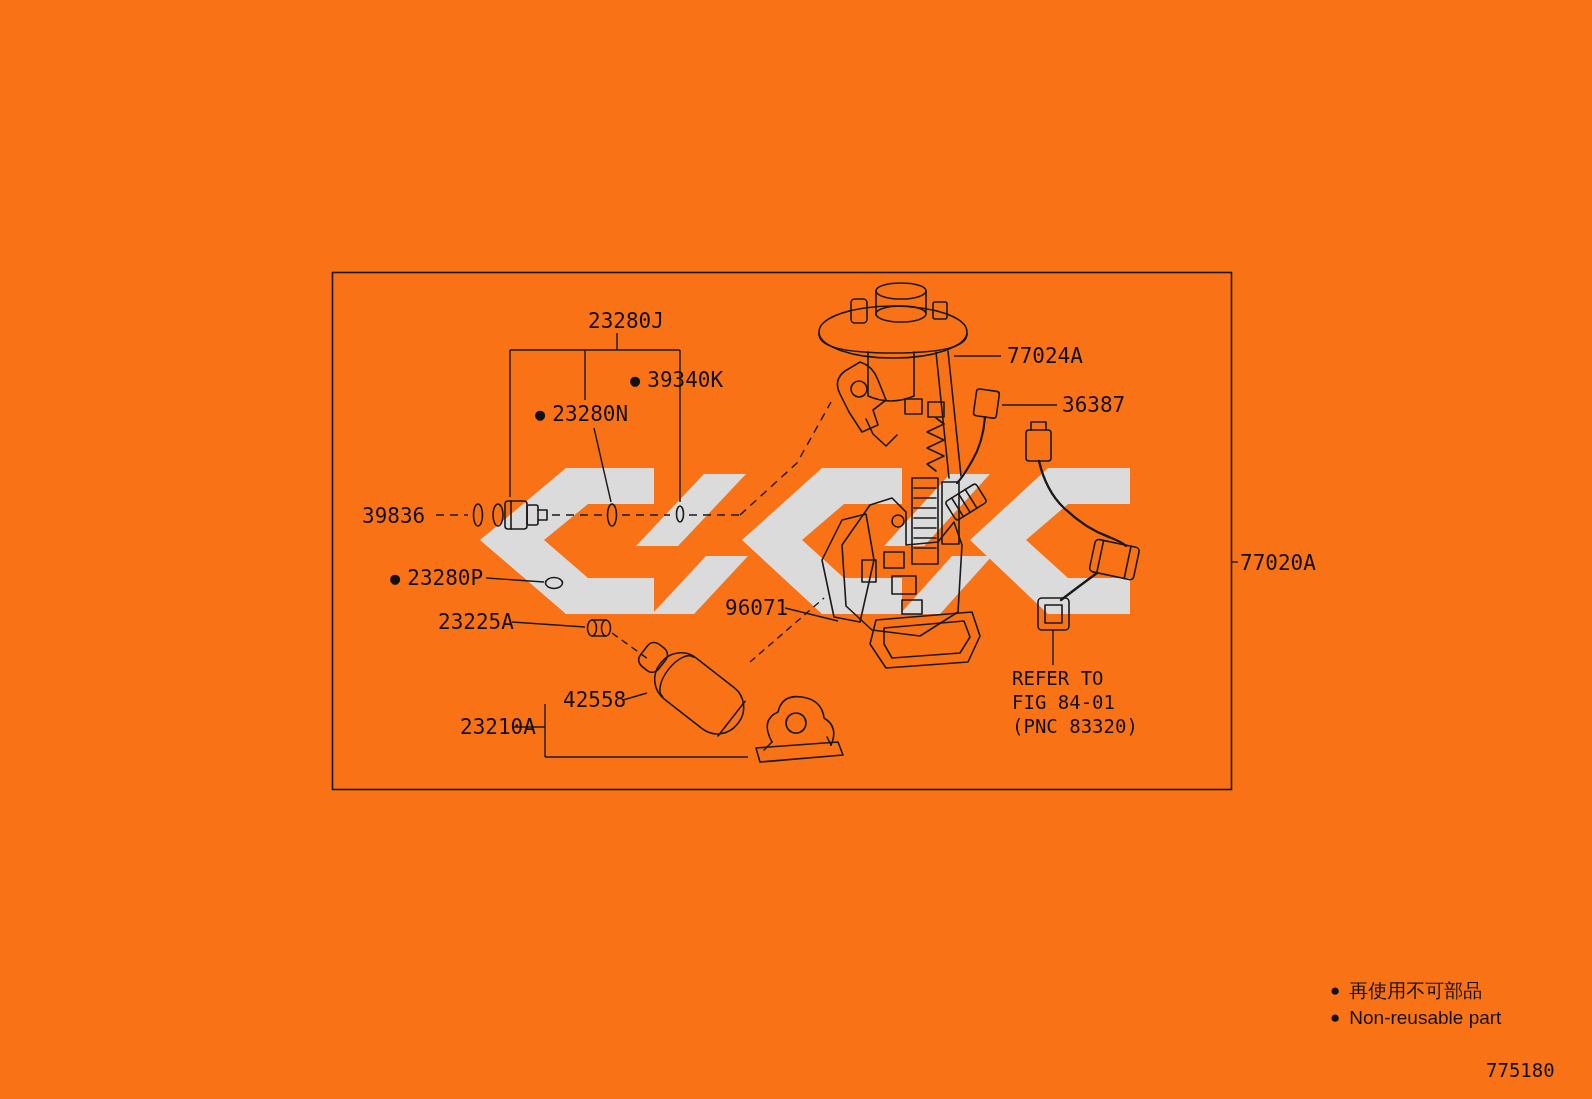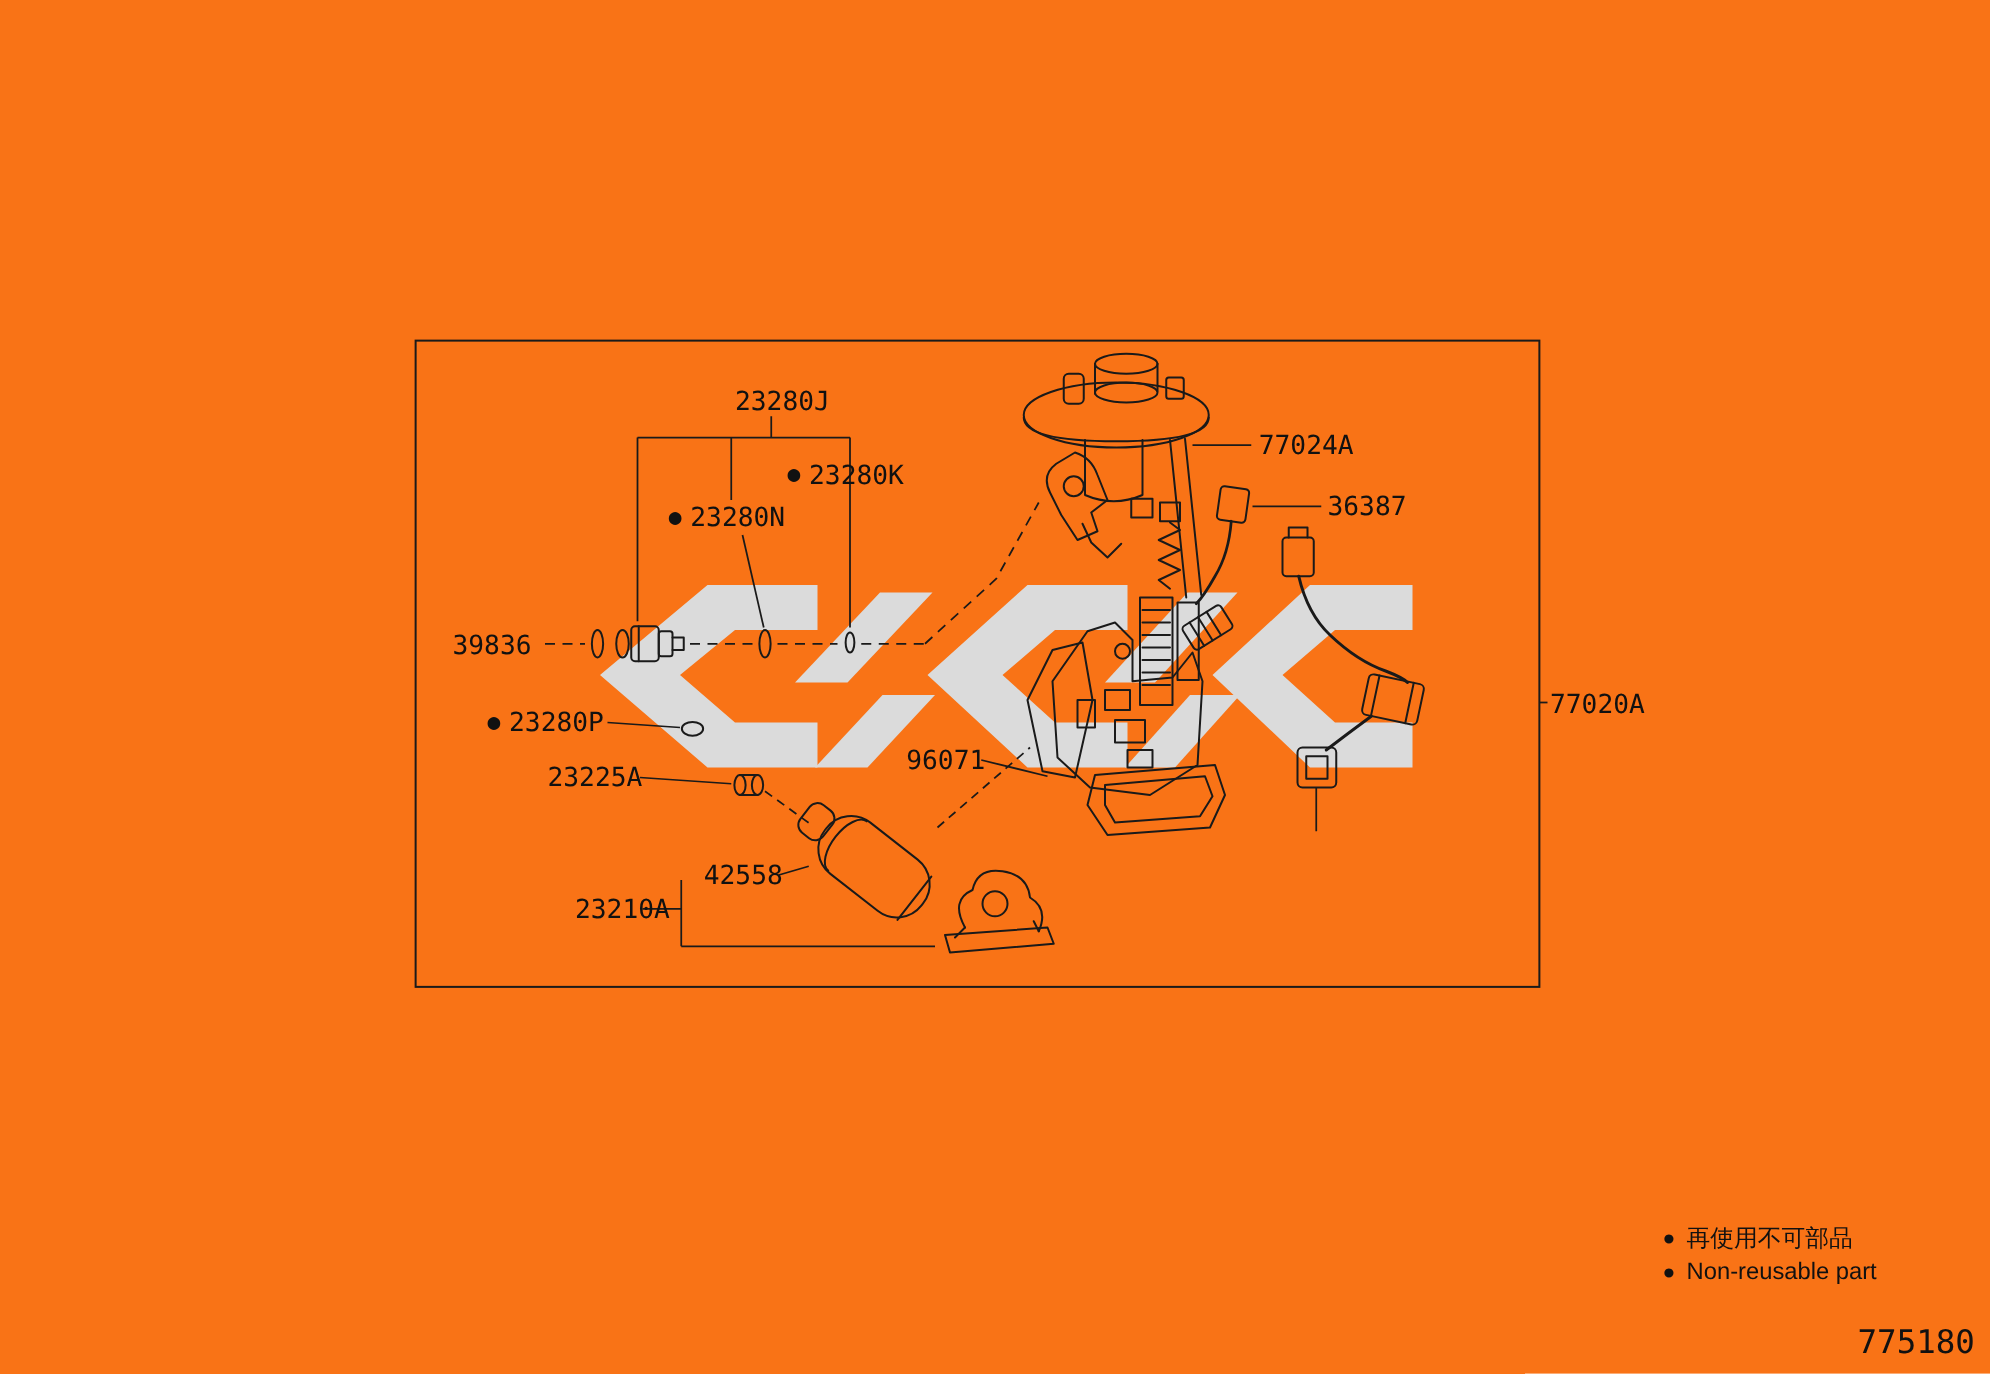--- a/index.html
+++ b/index.html
@@ -9,21 +9,21 @@
   svg.art { position:absolute; left:0; top:0; }
   .part-label {
     position:absolute; font-size:21px; color:#111; white-space:nowrap;
     display:flex; align-items:center; gap:7px; line-height:25px;
     font-family:"DejaVu Sans Mono", monospace;
   }
   .bullet { font-size:17px; line-height:1; color:#111; }
   .note { position:absolute; font-size:19px; line-height:24px; color:#111; }
   .legend { position:absolute; left:1330px; top:977px; color:#111; font-family:"Liberation Sans", sans-serif; }
   .legend-row { display:flex; align-items:center; gap:9px; height:27px; font-size:19px; }
-  .fig-number { position:absolute; left:1486px; top:1059px; font-size:26px; color:#111; }
+  .fig-number { position:absolute; left:1486px; top:1059px; font-size:19px; color:#111; }
 </style>
 </head>
 <body>
 
 <div class="canvas">
 
   <svg class="art" width="1592" height="1099" viewBox="0 0 1592 1099">
 
     <g fill="#dbdbdb" stroke="none">
       <path d="M654,468 h-88 l-86,72 86,74 h88 v-36 h-66 l-44,-38 44,-36 h66 z"></path>
@@ -152,21 +152,21 @@
       </g>
     </g>
   </svg>
 
   <div class="part-label" style="left:588px;top:309px">
     <span>23280J</span>
   </div>
 
   <div class="part-label" style="left:630px;top:368px">
     <span class="bullet">●</span>
-    <span>23280K</span>
+    <span>39340K</span>
   </div>
 
   <div class="part-label" style="left:535px;top:402px">
     <span class="bullet">●</span>
     <span>23280N</span>
   </div>
 
   <div class="part-label" style="left:362px;top:504px">
     <span>39836</span>
   </div>
@@ -197,20 +197,25 @@
   </div>
 
   <div class="part-label" style="left:725px;top:596px">
     <span>96071</span>
   </div>
 
   <div class="part-label" style="left:1240px;top:551px">
     <span>77020A</span>
   </div>
 
+  <div class="note" style="left:1012px;top:666px">
+    <div>REFER TO</div>
+    <div>FIG 84-01</div>
+    <div>(PNC 83320)</div>
+  </div>
 
   <div class="legend">
     <div class="legend-row">
       <span class="bullet">●</span>
       <span>再使用不可部品</span>
     </div>
     <div class="legend-row">
       <span class="bullet">●</span>
       <span>Non-reusable part</span>
     </div>

